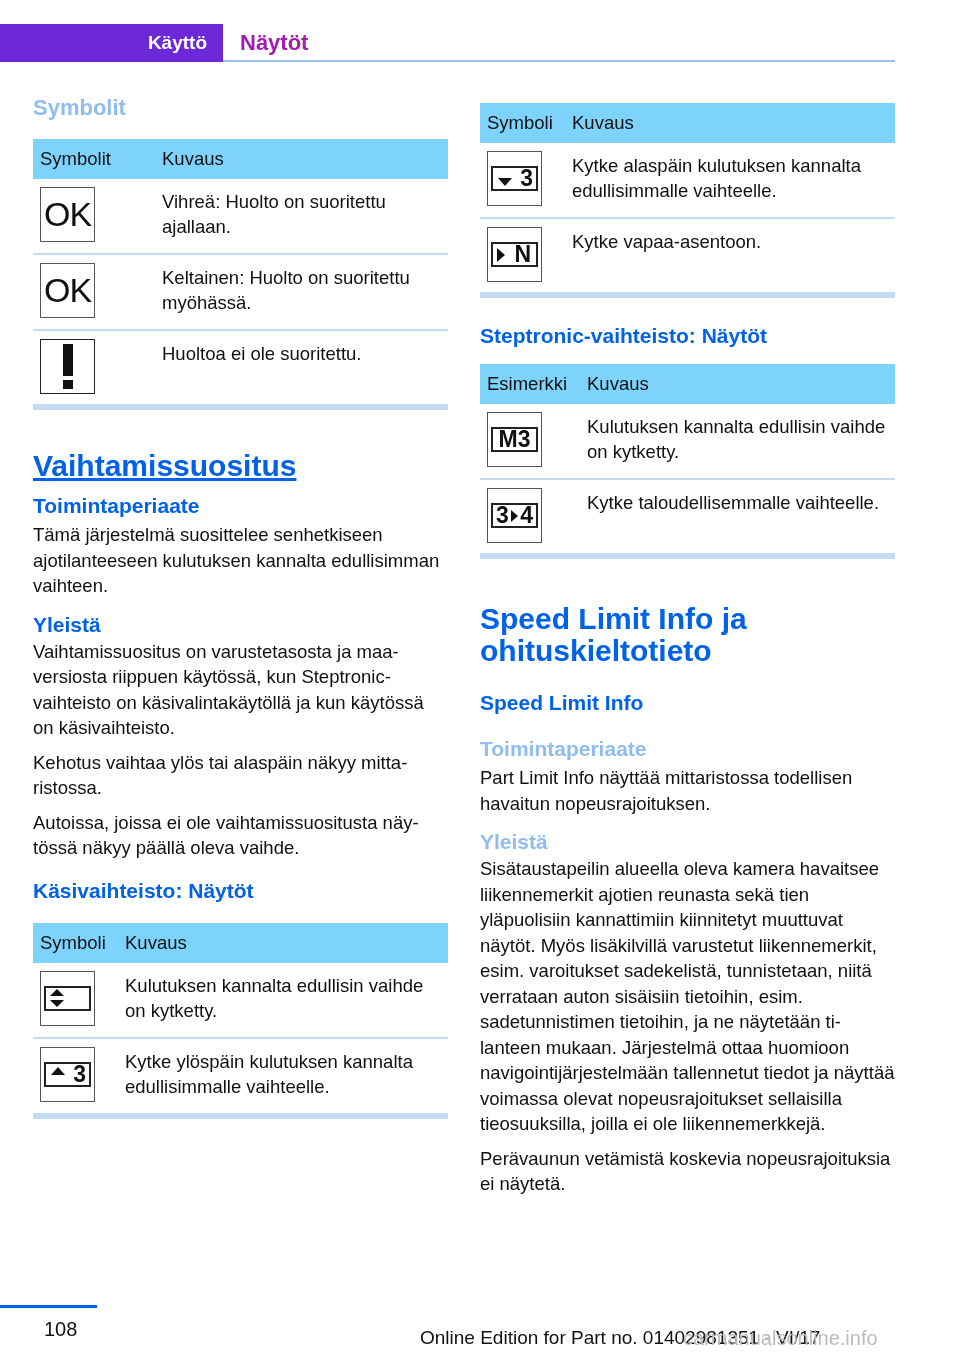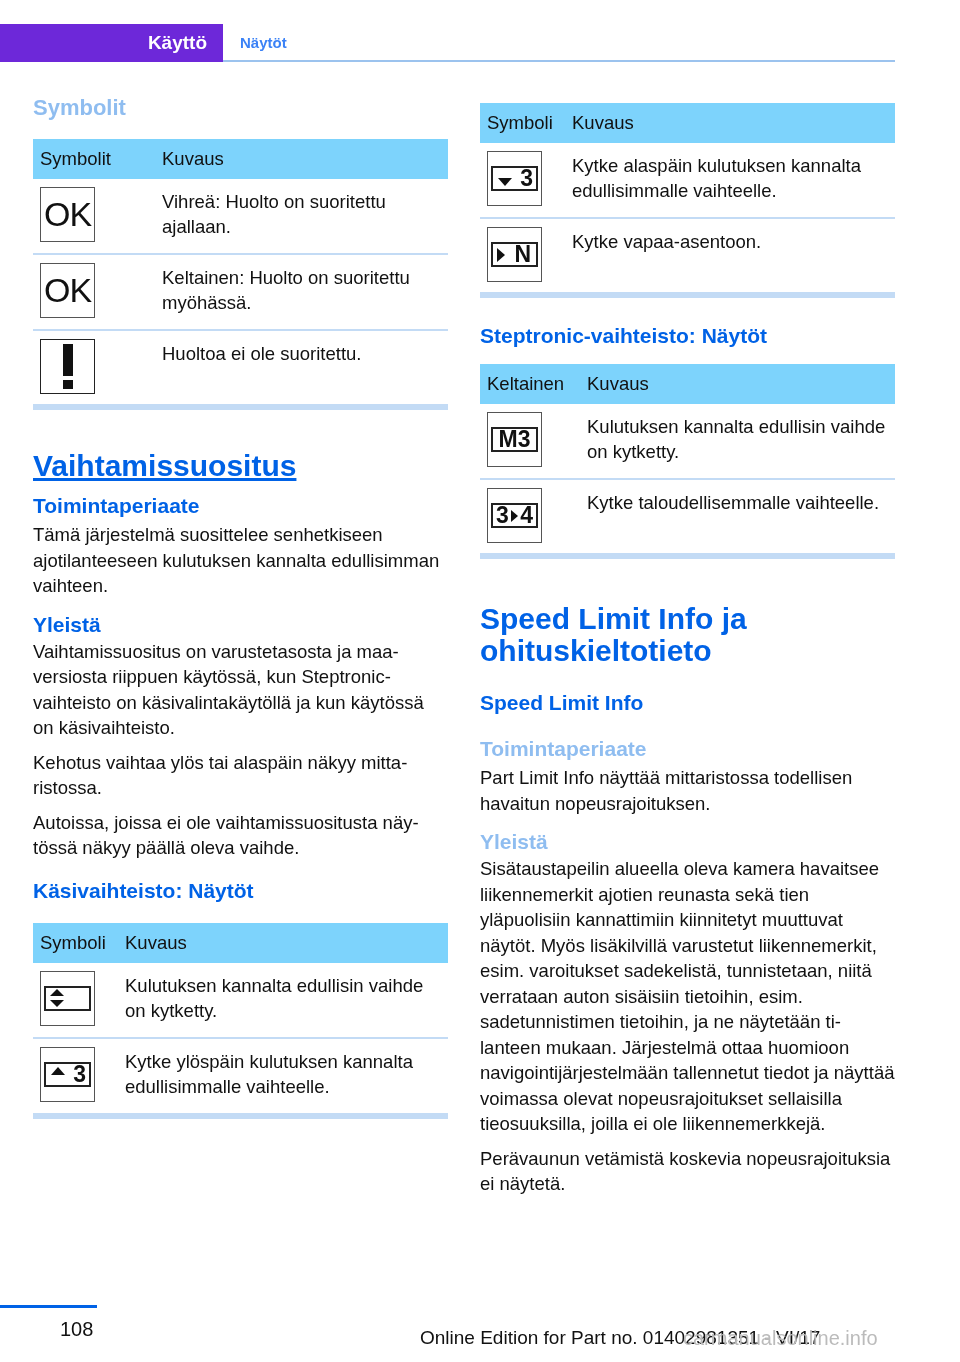--- a/index.html
+++ b/index.html
@@ -2,21 +2,21 @@
 <html><head>
 <meta charset="utf-8">
 <style>
   * { box-sizing: border-box; margin: 0; padding: 0; }
   html, body { width: 960px; height: 1362px; background: #ffffff; overflow: hidden; }
   body { position: relative; font-family: "Liberation Sans", sans-serif; color: #111; }
 
   
   .header { position: absolute; left: 0; top: 24px; width: 895px; height: 38px; border-bottom: 2px solid #9cc3ee; }
   .tab-active { position: absolute; left: 0; top: 0; width: 223px; height: 38px; background: #6d28d9; color: #fff; font-weight: bold; font-size: 19px; text-align: right; padding-right: 16px; line-height: 38px; }
-  .tab-inactive { position: absolute; left: 240px; top: 0; height: 38px; color: #3b82f6; font-weight: bold; font-size: 15px; line-height: 38px; }
+  .tab-inactive { position: absolute; left: 240px; top: 0; height: 38px; color: #a21caf; font-weight: bold; font-size: 22px; line-height: 38px; }
 
   .col { position: absolute; width: 415px; }
   .col-left { left: 33px; top: 95px; }
   .col-right { left: 480px; top: 103px; }
 
   .h-sub-light { color: #8fbdf0; font-weight: bold; font-size: 22px; }
   .h1 { color: #0062e6; font-weight: bold; font-size: 30px; line-height: 32px; }
   .h2 { color: #0062e6; font-weight: bold; font-size: 21px; }
   .h3 { color: #0062e6; font-weight: bold; font-size: 21px; }
   .h3-light { color: #8fbdf0; font-weight: bold; font-size: 21px; }
@@ -27,21 +27,21 @@
   table.sym td { vertical-align: top; font-size: 18.5px; line-height: 25px; border-bottom: 2px solid #c3dbf5; }
   table.sym td.icon-cell { padding: 8px 0 10px 7px; }
   table.sym td.text-cell { padding: 10px 6px 14px 7px; }
   table.sym tr.last td { border-bottom: 6px solid #c3dbf5; }
 
   .icon-box { width: 55px; height: 55px; border: 1px solid #555; position: relative; background: #fff; display: flex; align-items: center; justify-content: center; }
   .ok-text { font-size: 34px; color: #111; letter-spacing: -1px; }
   .inner-box { width: 47px; height: 25px; border: 2px solid #222; display: flex; align-items: center; justify-content: center; font-weight: bold; font-size: 23px; color: #111; }
 
   .footer-line { position: absolute; left: 0; top: 1305px; width: 97px; height: 3px; background: #0062e6; }
-  .page-num { position: absolute; left: 60px; top: 1318px; font-size: 20px; color: #111; }
+  .page-num { position: absolute; left: 44px; top: 1318px; font-size: 20px; color: #111; }
   .footer-text { position: absolute; left: 420px; top: 1327px; font-size: 19px; color: #111; }
   .watermark { position: absolute; left: 683px; top: 1327px; font-size: 20px; color: #bbb; }
 </style>
 </head>
 <body>
 
 <div class="header">
   <div class="tab-active">Käyttö</div>
   <div class="tab-inactive">Näytöt</div>
 </div>
@@ -172,21 +172,21 @@
         <td class="text-cell">Kytke vapaa-asentoon.</td>
       </tr>
     </tbody>
   </table>
 
   <div class="h3" style="margin-top:26px; margin-bottom:16px;">Steptronic-vaihteisto: Näytöt</div>
 
   <table class="sym">
     <thead>
       <tr>
-        <th style="width:100px;">Keltainen</th>
+        <th style="width:100px;">Esimerkki</th>
         <th>Kuvaus</th>
       </tr>
     </thead>
     <tbody>
       <tr>
         <td class="icon-cell">
           <div class="icon-box">
             <div class="inner-box">
                 <span>M3</span>
               </div>

